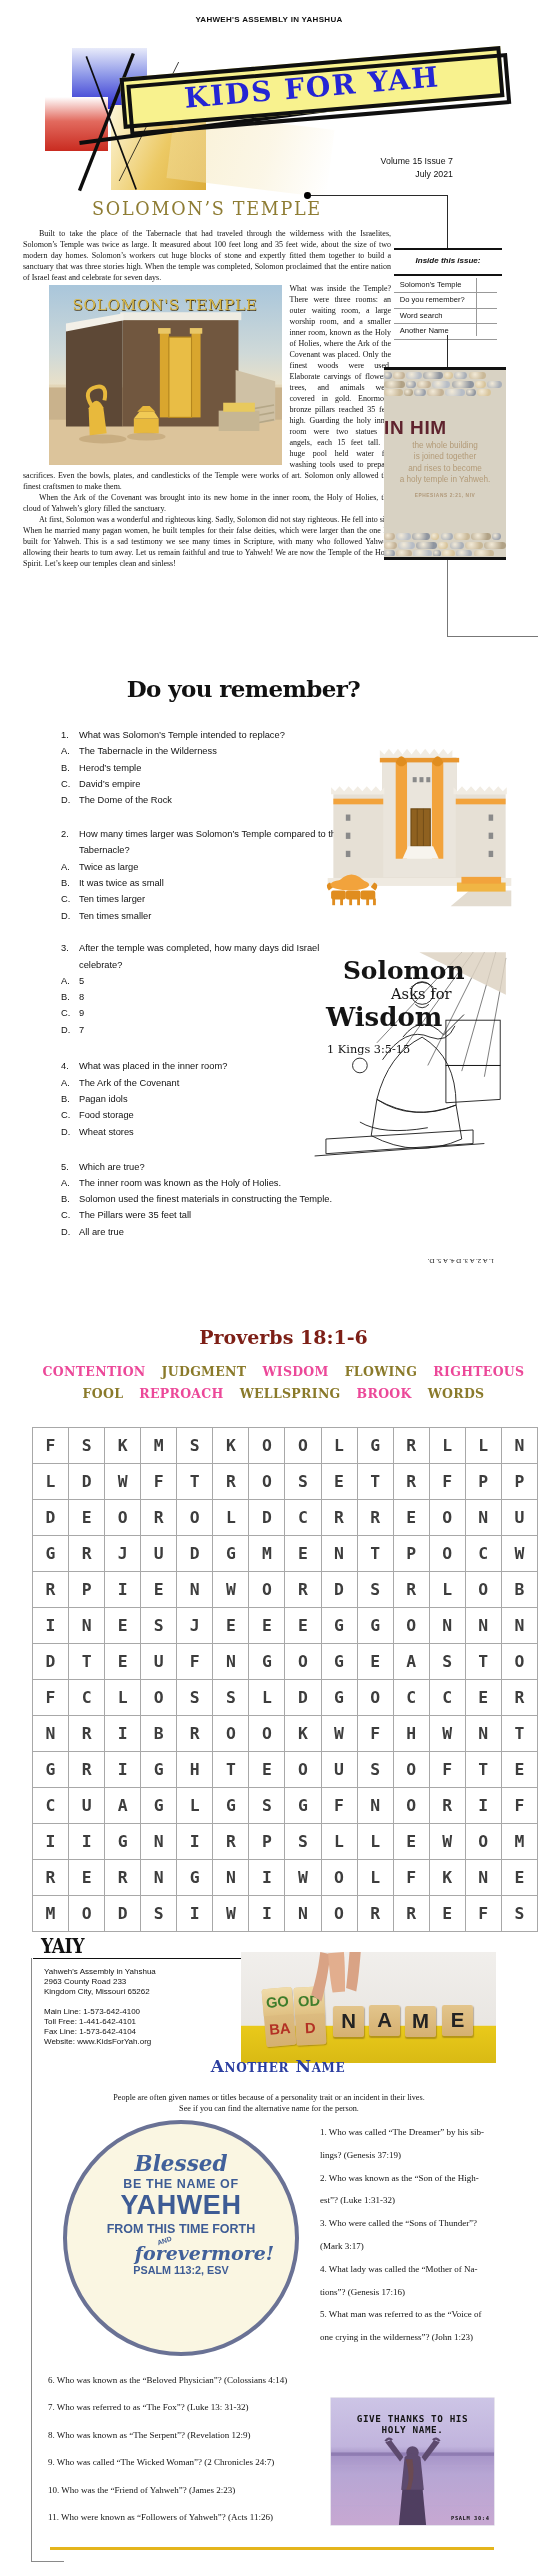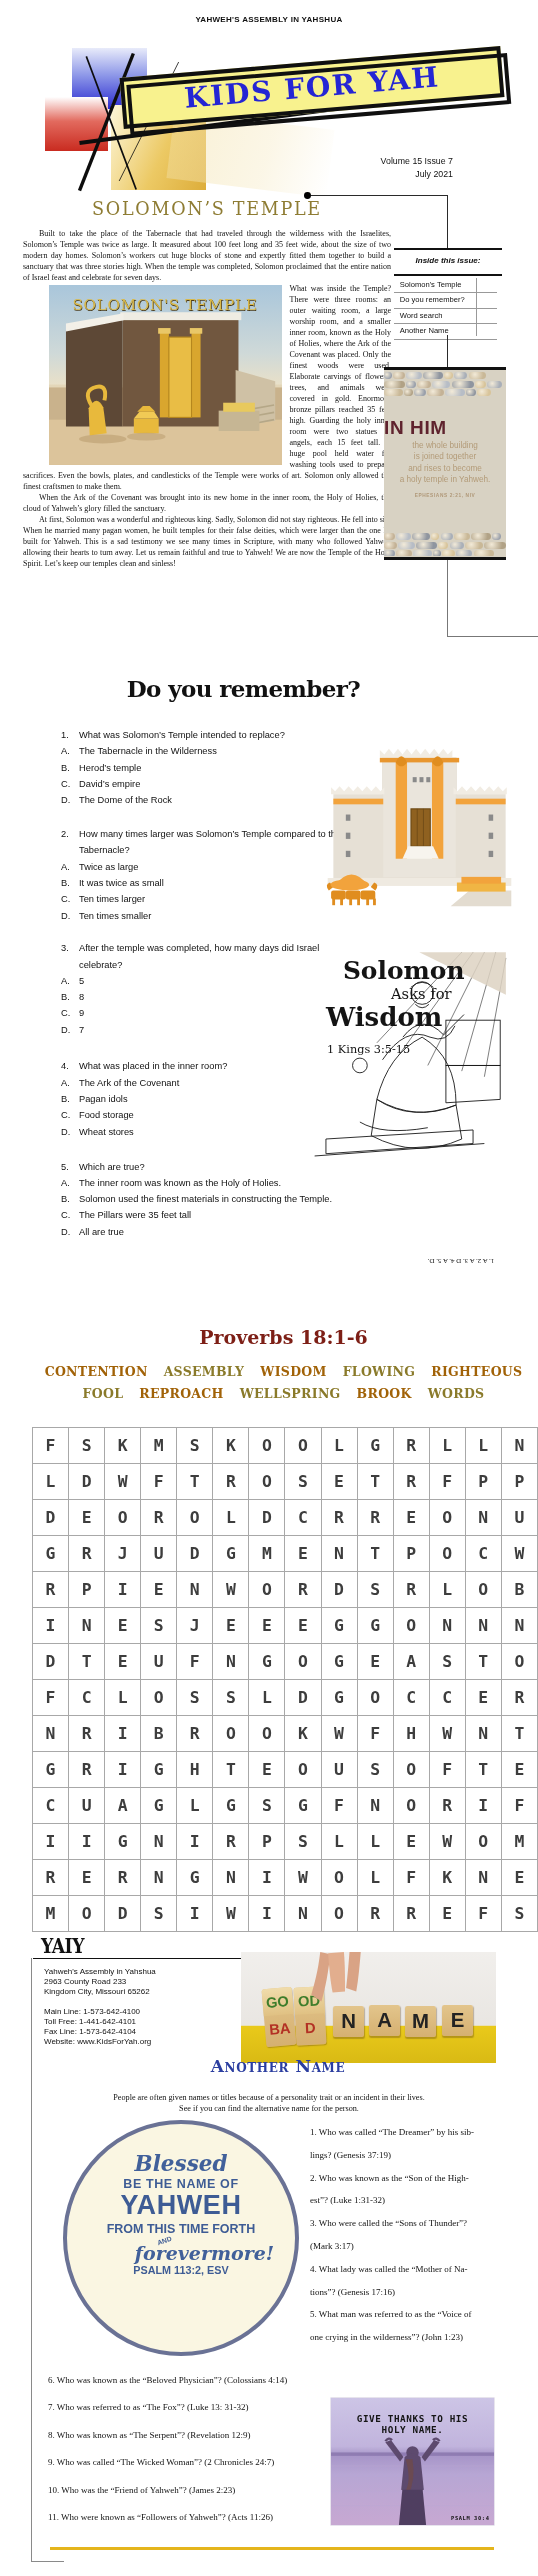--- a/index.html
+++ b/index.html
@@ -72,21 +72,21 @@
   .q-num,.opt-letter{display:inline-block;width:18px;text-indent:0;}
   .answers{left:424px;top:1257px;width:74px;transform:rotate(180deg);font-family:"Liberation Serif",serif;
           font-size:7px;text-align:center;}
 
   
   .ws-title{left:0;top:1326px;width:567px;text-align:center;font-family:"DejaVu Serif",serif;
           font-weight:bold;font-size:19px;color:#7d1f16;}
   .ws-words{left:0;width:567px;text-align:center;font-family:"DejaVu Serif",serif;font-weight:bold;
           font-size:12.5px;letter-spacing:0.3px;}
   .ws-words span{margin:0 8px;}
-  .wm{color:#a16207;} .wo{color:#8a7a2a;}
+  .wm{color:#ec4899;} .wo{color:#8a7a2a;}
   .ws-grid{left:32px;top:1427px;border-collapse:collapse;background:#fff;}
   .ws-grid td{width:34px;height:33px;border:0.6px solid #a8a8a8;text-align:center;
           font-family:"DejaVu Sans Mono",monospace;font-weight:bold;font-size:16.4px;color:#3d3d3d;}
   .ws-grid{border:1.1px solid #8a8a8a;}
 
   
   .yaiy{left:41px;top:1933px;font-family:"DejaVu Serif",serif;font-weight:bold;font-size:21px;
         transform:scaleX(.82);transform-origin:left;letter-spacing:-0.6px;}
   .yaiy-rule{left:33px;top:1958px;width:264px;height:1.1px;background:#111;}
   .lborder{left:31px;top:1958px;width:0.6px;height:603px;background:#8a8a8a;}
@@ -115,21 +115,21 @@
         background:#faf6e2;display:flex;flex-direction:column;align-items:center;text-align:center;
         color:#41609a;}
   .c-blessed{margin-top:27px;font-family:"DejaVu Serif",serif;font-style:italic;font-weight:bold;font-size:21.5px;}
   .c-line1{font-size:12.5px;font-weight:bold;letter-spacing:0.6px;margin-top:1.1px;color:#3e5c95;}
   .c-yahweh{font-size:27px;font-weight:bold;letter-spacing:0.6px;color:#3e5c95;line-height:29.5px;text-align:right;}
   .c-line2{font-size:12.5px;font-weight:bold;letter-spacing:0;color:#3e5c95;margin-top:1.1px;}
   .c-and{font-size:6.8px;font-weight:bold;transform:rotate(-18deg);margin:1.7px 0 0 -34px;color:#3e5c95;}
   .c-forever{font-family:"DejaVu Serif",serif;font-style:italic;font-weight:bold;font-size:19px;margin-top:-2.3px;margin-left:47px;}
   .c-ref{font-size:10.8px;font-weight:bold;margin-top:0;color:#3e5c95;}
 
-  .fq15{left:310px;top:2127px;width:204px;font-family:"Liberation Serif",serif;font-size:9px;
+  .fq15{left:320px;top:2127px;width:204px;font-family:"Liberation Serif",serif;font-size:9px;
         text-align:justify;}
   .fq15 .blk{margin-bottom:5.1px;}
   .fq-line{line-height:10.8px;margin-bottom:12px;}
   .fq611{left:48px;top:2375px;width:289px;font-family:"Liberation Serif",serif;font-size:9px;}
   .fq2-row{line-height:10.8px;margin-bottom:16.7px;}
 
   .gt-img{left:331px;top:2398px;width:163px;height:127px;overflow:hidden;
         background:linear-gradient(180deg,#cdc5e6 0%,#c1b4dd 38%,#a795c8 45%,#b7a6d4 60%,#c7a8d2 100%);
         box-shadow:0 0 0 0.6px #d8d2e2;}
   .gt-text{position:absolute;left:0;top:14.7px;width:100%;text-align:center;font-weight:bold;
@@ -398,21 +398,21 @@
       <circle cx="120" cy="200" r="13"></circle>
       <path d="M60,330 l260,-16 0,24 -260,18z"></path>
       <path d="M40,360 l300,-22"></path>
       <path d="M120,300 q40,24 120,10"></path>
     </g>
   </svg>
 
   <div class="abs answers">1. A 2. A 3. D 4. A 5. D.</div>
 
   <div class="abs ws-title" style="left:0;width:567px;">Proverbs 18:1-6</div>
-  <div class="abs ws-words" style="top:1364px;"><span class="wm">CONTENTION</span><span class="wo">ASSEMBLY</span><span class="wm">WISDOM</span><span class="wo">FLOWING</span><span class="wm">RIGHTEOUS</span></div>
+  <div class="abs ws-words" style="top:1364px;"><span class="wm">CONTENTION</span><span class="wo">JUDGMENT</span><span class="wm">WISDOM</span><span class="wo">FLOWING</span><span class="wm">RIGHTEOUS</span></div>
   <div class="abs ws-words" style="top:1386px;"><span class="wo">FOOL</span><span class="wm">REPROACH</span><span class="wo">WELLSPRING</span><span class="wm">BROOK</span><span class="wo">WORDS</span></div>
   <table class="abs ws-grid">
       <tbody>
         <tr>
           <td>F</td>
           <td>S</td>
           <td>K</td>
           <td>M</td>
           <td>S</td>
           <td>K</td>

